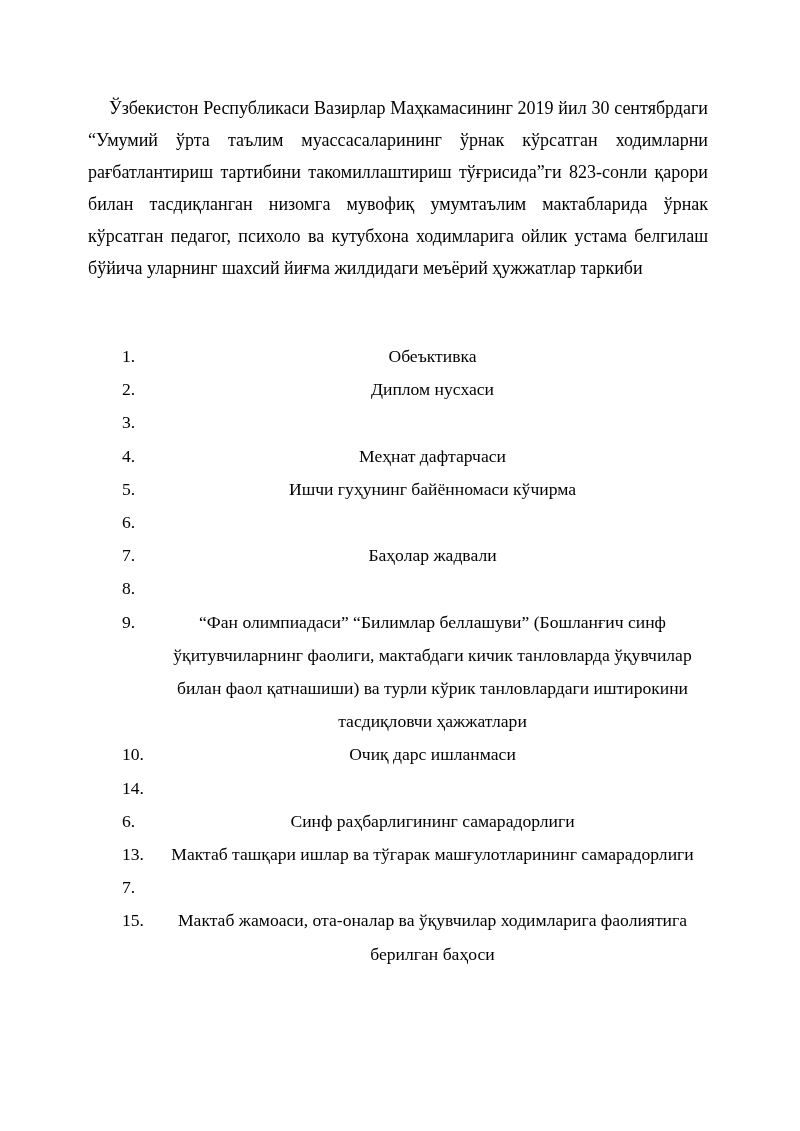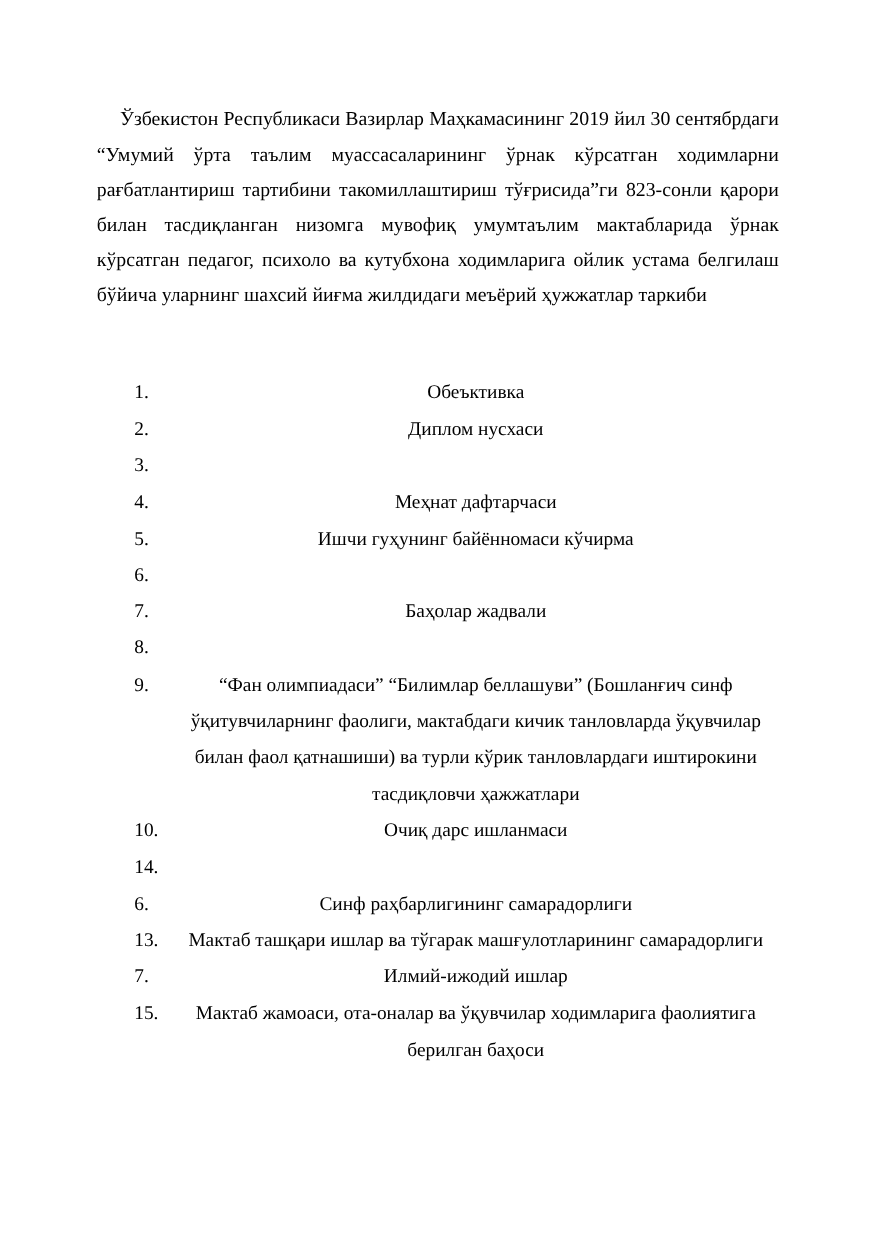--- a/index.html
+++ b/index.html
@@ -116,21 +116,20 @@
       <li class="list-item">
         <span class="item-marker">6.</span>
         <span class="item-text">Синф раҳбарлигининг самарадорлиги</span>
       </li>
       <li class="list-item">
         <span class="item-marker">13.</span>
         <span class="item-text">Мактаб ташқари ишлар ва тўгарак машғулотларининг самарадорлиги</span>
       </li>
       <li class="list-item">
         <span class="item-marker">7.</span>
-        <span class="item-text">Илмий-ижодий ишлар</span>
       </li>
       <li class="list-item">
         <span class="item-marker">15.</span>
         <span class="item-text">Мактаб жамоаси, ота-оналар ва ўқувчилар ходимларига фаолиятига берилган баҳоси</span>
       </li>
     </ol>
 
   </div>
 </div>
 

